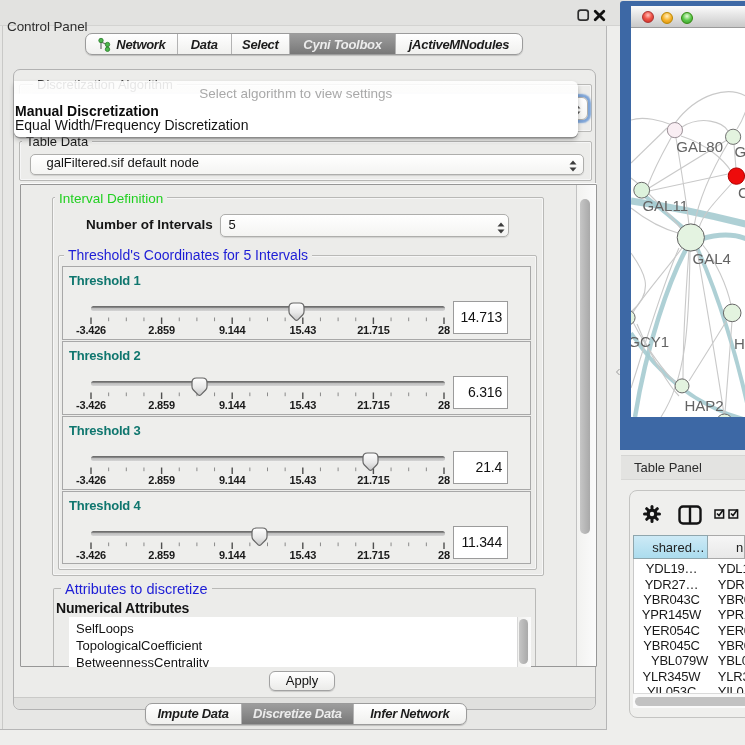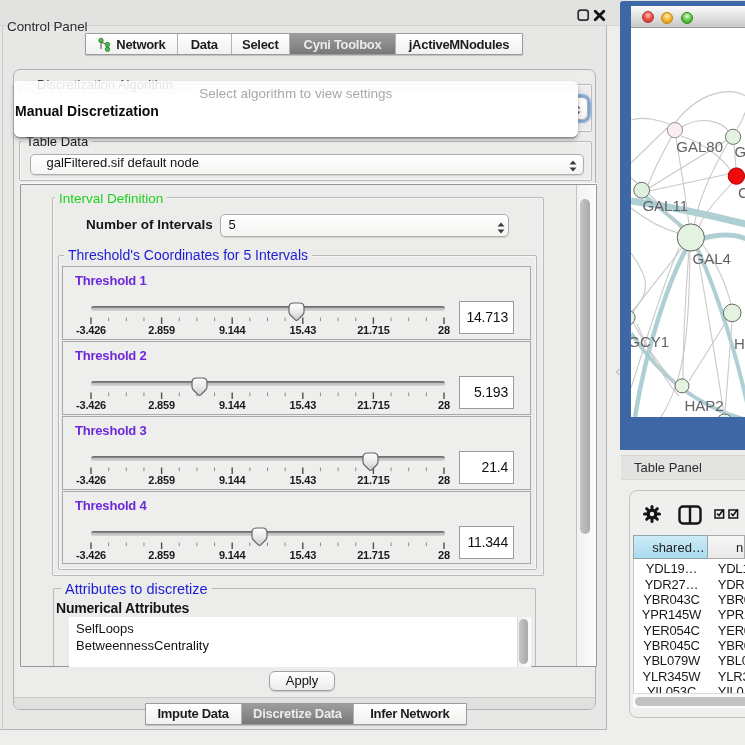--- a/index.html
+++ b/index.html
@@ -1,39 +1,39 @@
 <!DOCTYPE html>
 <html><head><meta charset="utf-8"><style>
 *{margin:0;padding:0;box-sizing:border-box}
 html,body{width:745px;height:745px;overflow:hidden;background:#eeeeec;font-family:"Liberation Sans",sans-serif;}
 .abs{position:absolute}
 #cp{position:absolute;left:0;top:0;width:607px;height:730px;background:#e7e7e5;border-right:1px solid #b6b6b6;border-bottom:1px solid #b6b6b6;}
 #cptitle{position:absolute;left:0;top:0;width:100%;height:26px;background:#e2e2e0;border-bottom:1px solid #d3d3d1;}
 #cptitle span{position:absolute;left:7px;top:7px;font-size:13.5px;color:#2e2e2e;letter-spacing:-0.1px;margin-top:12px;}
 
-.tabbar{position:absolute;display:flex;border:1px solid #9b9b9b;border-radius:1px;overflow:hidden;background:linear-gradient(#ffffff,#f0f0ee);box-shadow:0 1px 1px rgba(0,0,0,0.18);}
+.tabbar{position:absolute;display:flex;border:1px solid #9b9b9b;border-radius:7px;overflow:hidden;background:linear-gradient(#ffffff,#f0f0ee);box-shadow:0 1px 1px rgba(0,0,0,0.18);font-style:italic;}
 .tabbar .seg{font-size:13px;font-weight:700;letter-spacing:-0.3px;color:#1c1c1c;text-align:center;border-right:1px solid #b3b3b3;display:flex;align-items:center;justify-content:center;}
 .tabbar .seg:last-child{border-right:none}
 .tabbar .sel{background:linear-gradient(#9d9d9d,#787878);color:#ececec;}
 
 #panel{position:absolute;left:13px;top:69px;width:583px;height:641px;background:#ececea;border:1px solid #b2b2b2;border-radius:7px;}
 #panelbottom{position:absolute;left:14px;top:697px;width:581px;height:12px;background:#e0e0de;border-top:1px solid #cacac8;border-radius:0 0 7px 7px;}
 .group{position:absolute;border:1px solid #b9b9b7;border-radius:2px;box-shadow:inset 0 0 0 1px rgba(255,255,255,0.55);}
 .glabel{position:absolute;font-size:13px;background:#ececea;padding:0 4px;white-space:nowrap;}
 .combo{position:absolute;background:linear-gradient(#ffffff,#f4f4f2);border:1px solid #aeaeac;border-radius:5px;box-shadow:0 1px 1px rgba(0,0,0,0.12);}
 .combo .ct{position:absolute;left:17px;top:2.5px;font-size:13px;color:#141414;}
 .stepper{position:absolute;}
 
 .thp{position:absolute;left:62px;width:469px;background:#eeeeec;border:1px solid #a8a8a8;}
-.tht{position:absolute;left:12px;top:6px;font-size:13px;font-weight:700;color:#6d28d9;letter-spacing:-0.2px;}
+.tht{position:absolute;left:6px;top:6px;font-size:13px;font-weight:700;color:#0f766e;letter-spacing:-0.2px;}
 .trk{position:absolute;left:27.5px;top:39px;width:354px;height:5px;border-radius:2.5px;background:linear-gradient(#6e6e6e 0px,#6e6e6e 1.2px,#bcbcbc 2.2px,#d5d5d5 100%);box-shadow:0 0.5px 0 #efefef;}
 .ticks{position:absolute;left:27px;top:50px;}
 .mlab{position:absolute;top:56.5px;width:60px;text-align:center;font-size:11px;font-weight:700;letter-spacing:-0.2px;color:#1a1a1a;}
 .thumb{position:absolute;top:34px;}
-.vbox{position:absolute;right:16px;top:34px;width:55.5px;height:33px;background:#fff;border:1.5px solid #9b9b9b;font-size:14px;color:#111;text-align:right;line-height:30px;padding-right:5px;letter-spacing:-0.2px;}
+.vbox{position:absolute;right:22px;top:34px;width:55.5px;height:33px;background:#fff;border:1.5px solid #9b9b9b;font-size:14px;color:#111;text-align:right;line-height:30px;padding-right:5px;letter-spacing:-0.2px;}
 
 #nlist{position:absolute;left:69px;top:617px;width:448px;height:49.5px;background:#fff;overflow:hidden;}
 #nlist div{font-size:13px;color:#131313;padding-left:7px;height:17.4px;line-height:17.4px;}
 
 .btn{position:absolute;background:linear-gradient(#ffffff,#ebebe9);border:1px solid #a2a2a2;border-radius:6px;font-size:13px;color:#111;text-align:center;box-shadow:0 1px 1px rgba(0,0,0,0.15);}
 
 #popup{position:absolute;left:13.5px;top:80.5px;width:564.5px;height:56px;border-radius:0 6px 6px 6px;background:linear-gradient(rgba(255,255,255,0.87) 0px,rgba(255,255,255,0.88) 12px,#ffffff 13.5px,#ffffff 100%);box-shadow:0 1.5px 0 rgba(110,110,110,0.6),0 3px 5px rgba(0,0,0,0.26);}
 #popup .hint{position:absolute;left:0;width:100%;top:5.5px;text-align:center;font-size:13.5px;color:#a9a9a9;}
 #popup .it1{position:absolute;left:1.5px;top:22px;font-size:14px;font-weight:700;color:#0c0c0c;}
 #popup .it2{position:absolute;left:1.5px;top:36px;font-size:14px;color:#141414;}
@@ -188,21 +188,21 @@
     </svg>
     <div class="mlab" style="left:-2.0px">-3.426</div>
     <div class="mlab" style="left:68.6px">2.859</div>
     <div class="mlab" style="left:139.2px">9.144</div>
     <div class="mlab" style="left:209.8px">15.43</div>
     <div class="mlab" style="left:280.4px">21.715</div>
     <div class="mlab" style="left:351.0px">28</div>
     <svg class="thumb" style="left:127.0px" width="19" height="21" viewBox="0 0 19 21">
       <path d="M2,6.5 Q2,2 6.5,2 L12.5,2 Q17,2 17,6.5 L17,10.8 Q17,12.6 15.6,14 L10.8,18.8 Q9.5,20.1 8.2,18.8 L3.4,14 Q2,12.6 2,10.8 Z" fill="url(#thg)" stroke="#666" stroke-width="1.2"></path>
     </svg>
-    <div class="vbox">5.193</div>
+    <div class="vbox">6.316</div>
   </div>
 <div class="thp" style="top:416px;height:74px">
     <div class="tht">Threshold 3</div>
     <div class="trk"></div>
     <svg class="ticks" width="356" height="8" viewBox="0 0 356 8">
       <line x1="1.00" y1="0.5" x2="1.00" y2="7" stroke="#4f4f4f" stroke-width="1.4"></line>
       <line x1="18.65" y1="0.5" x2="18.65" y2="4.2" stroke="#8a8a8a" stroke-width="1"></line>
       <line x1="36.30" y1="0.5" x2="36.30" y2="4.2" stroke="#8a8a8a" stroke-width="1"></line>
       <line x1="53.95" y1="0.5" x2="53.95" y2="4.2" stroke="#8a8a8a" stroke-width="1"></line>
       <line x1="71.60" y1="0.5" x2="71.60" y2="7" stroke="#4f4f4f" stroke-width="1.4"></line>
@@ -269,33 +269,35 @@
     <svg class="thumb" style="left:186.5px" width="19" height="21" viewBox="0 0 19 21">
       <path d="M2,6.5 Q2,2 6.5,2 L12.5,2 Q17,2 17,6.5 L17,10.8 Q17,12.6 15.6,14 L10.8,18.8 Q9.5,20.1 8.2,18.8 L3.4,14 Q2,12.6 2,10.8 Z" fill="url(#thg)" stroke="#666" stroke-width="1.2"></path>
     </svg>
     <div class="vbox">11.344</div>
   </div>
 <div class="group" style="left:53px;top:588px;width:483px;height:78px;border-bottom:none;border-radius:2px 2px 0 0;box-shadow:none"></div>
 <div class="glabel" style="left:61px;top:580.5px;color:#1d1dd6;font-size:14.5px">Attributes to discretize</div>
 <div class="abs" style="left:56px;top:599.5px;font-size:14px;font-weight:700;letter-spacing:-0.2px;color:#151515">Numerical Attributes</div>
 <div id="nlist">
     <div style="margin-top:2.5px">SelfLoops</div>
+    <div>TopologicalCoefficient</div>
     <div>BetweennessCentrality</div>
   </div>
 <div class="sb" style="left:517px;top:617px;width:14px;height:49.5px;border-left:1px solid #d8d8d8"></div>
 <div class="sbthumb" style="left:518.5px;top:618.5px;width:9px;height:45px"></div>
 <div class="btn" style="left:269px;top:671px;width:66px;height:20px;line-height:18.5px">Apply</div>
 <div class="tabbar" style="left:144.5px;top:703px;width:322px;height:21.5px">
 <div class="seg" style="width:96.8px">Impute Data</div>
 <div class="seg sel" style="width:113.2px">Discretize Data</div>
 <div class="seg" style="width:112px">Infer Network</div>
 </div>
 <div id="popup">
     <div class="hint">Select algorithm to view settings</div>
     <div class="it1">Manual Discretization</div>
+    <div class="it2">Equal Width/Frequency Discretization</div>
   </div>
 <svg class="abs" style="left:615px;top:368px" width="6" height="8" viewBox="0 0 6 8">
     <path d="M4.5,1 L1.5,4 L4.5,7" fill="none" stroke="#9a9a9a" stroke-width="1"></path>
   </svg>
 <div id="netwin"></div>
 <div id="nettitle"></div>
 <div class="tl" style="left:641.5px;top:11px;background:radial-gradient(circle at 50% 32%,#ffb3ac 6%,#f0564a 45%,#ca2b20 95%);border:0.5px solid #a33"></div>
 <div class="tl" style="left:660.5px;top:11.5px;background:radial-gradient(circle at 50% 32%,#ffe9b0 6%,#f7b32c 50%,#d98f0e 95%);border:0.5px solid #b80"></div>
 <div class="tl" style="left:680.5px;top:11.5px;background:radial-gradient(circle at 50% 32%,#d8f5c8 6%,#5bc94a 50%,#3a9e2e 95%);border:0.5px solid #381"></div>
 <svg id="netcanvas" viewBox="0 0 114 389" width="114" height="389" style="background:#fff">
@@ -392,21 +394,21 @@
     <div class="r" style="left:0;top:17.6px;width:75px;text-align:center">YDR27…</div>
     <div class="r" style="left:83.7px;top:17.6px">YDR2</div>
     <div class="r" style="left:0;top:33.0px;width:75px;text-align:center">YBR043C</div>
     <div class="r" style="left:83.7px;top:33.0px">YBR0</div>
     <div class="r" style="left:0;top:48.3px;width:75px;text-align:center">YPR145W</div>
     <div class="r" style="left:83.7px;top:48.3px">YPR1</div>
     <div class="r" style="left:0;top:63.7px;width:75px;text-align:center">YER054C</div>
     <div class="r" style="left:83.7px;top:63.7px">YER0</div>
     <div class="r" style="left:0;top:79.0px;width:75px;text-align:center">YBR045C</div>
     <div class="r" style="left:83.7px;top:79.0px">YBR0</div>
-    <div class="r" style="left:0;top:94.4px;width:75px;text-align:center">YBL079W</div>
+    <div class="r" style="left:8px;top:94.4px;width:75px;text-align:center">YBL079W</div>
     <div class="r" style="left:83.7px;top:94.4px">YBL0</div>
     <div class="r" style="left:0;top:109.8px;width:75px;text-align:center">YLR345W</div>
     <div class="r" style="left:83.7px;top:109.8px">YLR3</div>
     <div class="r" style="left:0;top:125.1px;width:75px;text-align:center">YIL053C</div>
     <div class="r" style="left:83.7px;top:125.1px">YIL0</div>
   </div>
 <div id="hsb">
     <div></div>
   </div>
 </body></html>

